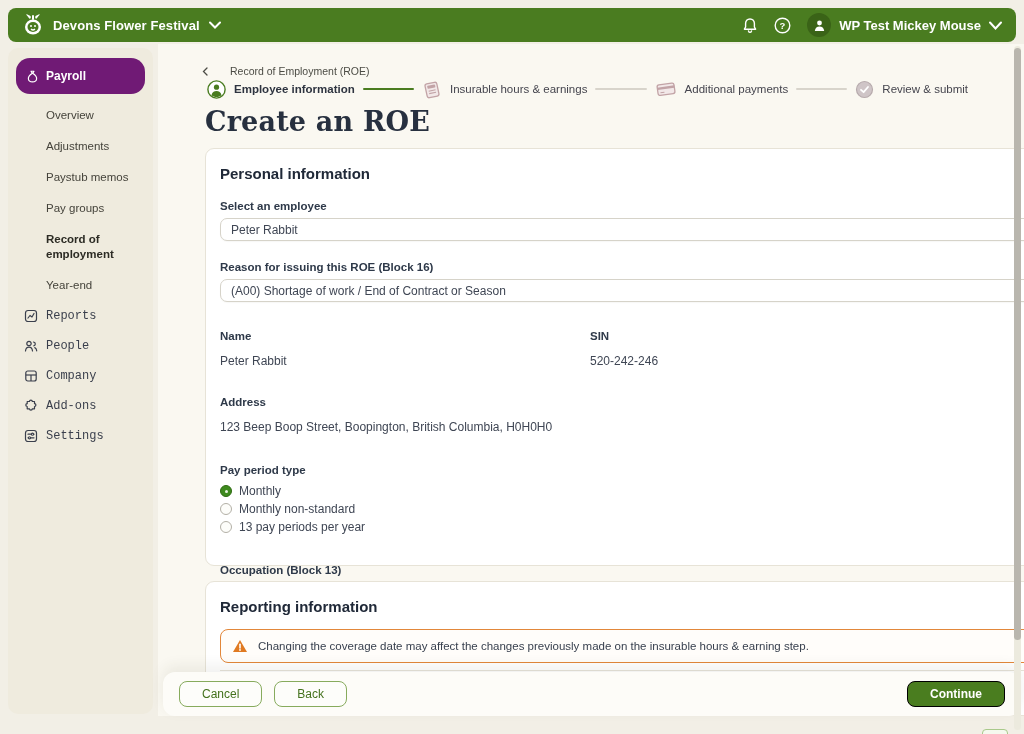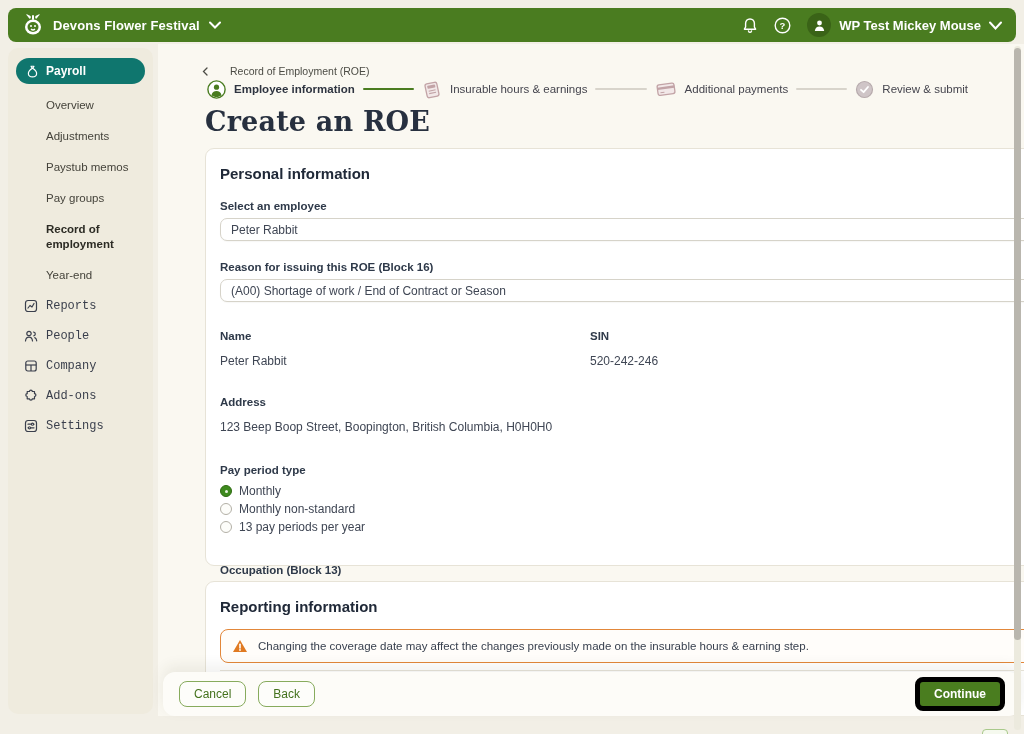--- a/index.html
+++ b/index.html
@@ -22,21 +22,21 @@
   .icon-btn { background:none; border:none; display:flex; align-items:center; cursor:pointer; padding:0; }
   .user-menu { display:flex; align-items:center; gap:8px; cursor:pointer; }
   .avatar { width:24px; height:24px; border-radius:50%; background:#3a6317; display:flex; align-items:center; justify-content:center; }
   .user-name { color:#fff; font-size:13px; font-weight:700; }
   
   .sidebar {
     position:absolute; left:8px; top:48px; width:145px; height:666px;
     background:#efebde; border-radius:10px; padding:10px 8px;
   }
   .nav-pill {
-    height:26px; background:#0f766e; border-radius:14px; display:flex; align-items:center;
+    height:36px; background:#701a75; border-radius:14px; display:flex; align-items:center;
     gap:7px; padding:0 10px; color:#fff; font-size:12px; font-weight:700; cursor:pointer;
     margin-bottom:6px;
   }
   .sub-item {
     padding:8px 4px 8px 30px; font-size:11.5px; color:#45433b; cursor:pointer; line-height:1.3;
   }
   .sub-item.current { font-weight:700; color:#2c2b24; }
   .side-section {
     display:flex; align-items:center; gap:8px; padding:8px 4px 8px 8px;
     font-size:12px; color:#3a3f4c; cursor:pointer;font-family:Liberation Mono, monospace;
@@ -110,24 +110,24 @@
   }
   .col-div { position:absolute; top:2px; width:1px; height:12px; background:#e3e0d6; }
   
   .footer {
     position:absolute; left:163px; right:3px; top:672px; height:44px;
     background:#fdfcf8; border-radius:12px; box-shadow:0 -6px 14px rgba(70,65,40,.08);
     display:flex; align-items:center; padding:0 16px; gap:12px; z-index:5;
   }
   .btn {
     font-family:"Liberation Sans", sans-serif; font-size:12px; border-radius:8px;
-    padding:5px 14px; cursor:pointer;
+    padding:5px 22px; cursor:pointer;
   }
   .btn-outline { background:#fdfdfa; border:1px solid #87ab5d; color:#44721d; }
-  .btn-fill { margin-left:auto; background:#4a7d1f; border:5px solid #000000; color:#fff; font-weight:700; }
+  .btn-fill { margin-left:auto; background:#4a7d1f; border:1px solid #000000; color:#fff; font-weight:700; }
   
   .scroll-track { position:absolute; right:3px; top:46px; width:7px; height:684px; background:#eceadف; background:#eceade; border-radius:4px; z-index:6; }
   .scroll-thumb { position:absolute; right:3px; top:48px; width:7px; height:592px; background:#b9b6ae; border-radius:4px; z-index:7; }
   .corner-cutoff {
     position:absolute; left:982px; top:729px; width:26px; height:12px; z-index:6;
     border:1px solid #a9c98b; border-radius:4px; background:#f5f9ee;
   }
   svg { display:block; }
 </style>
 </head>

